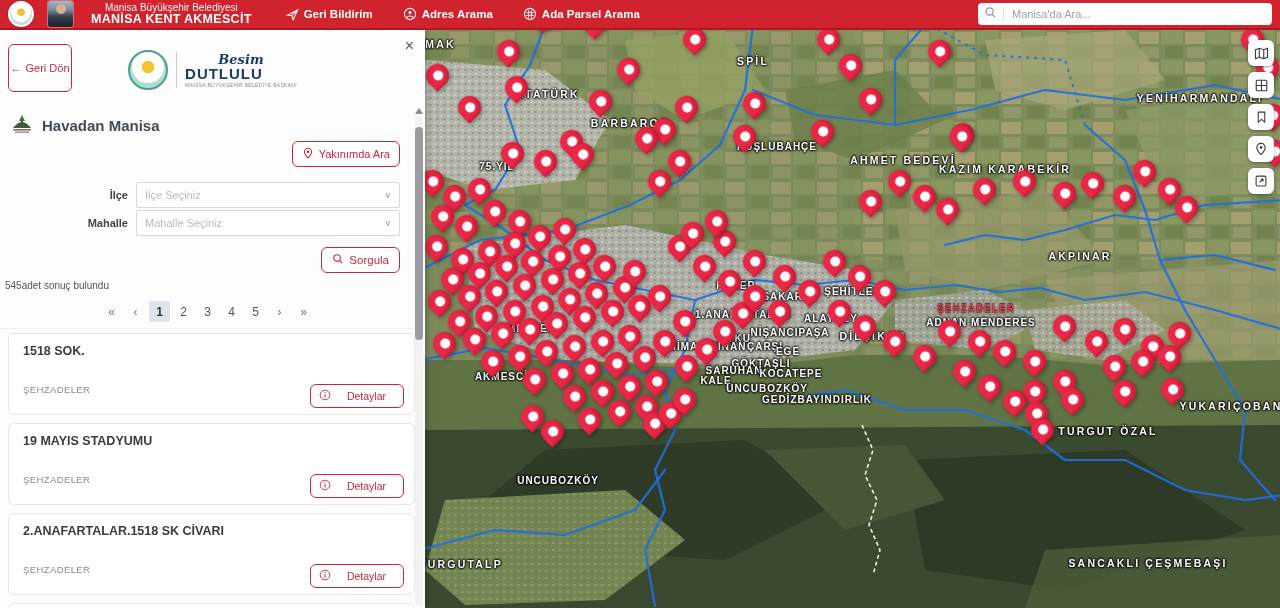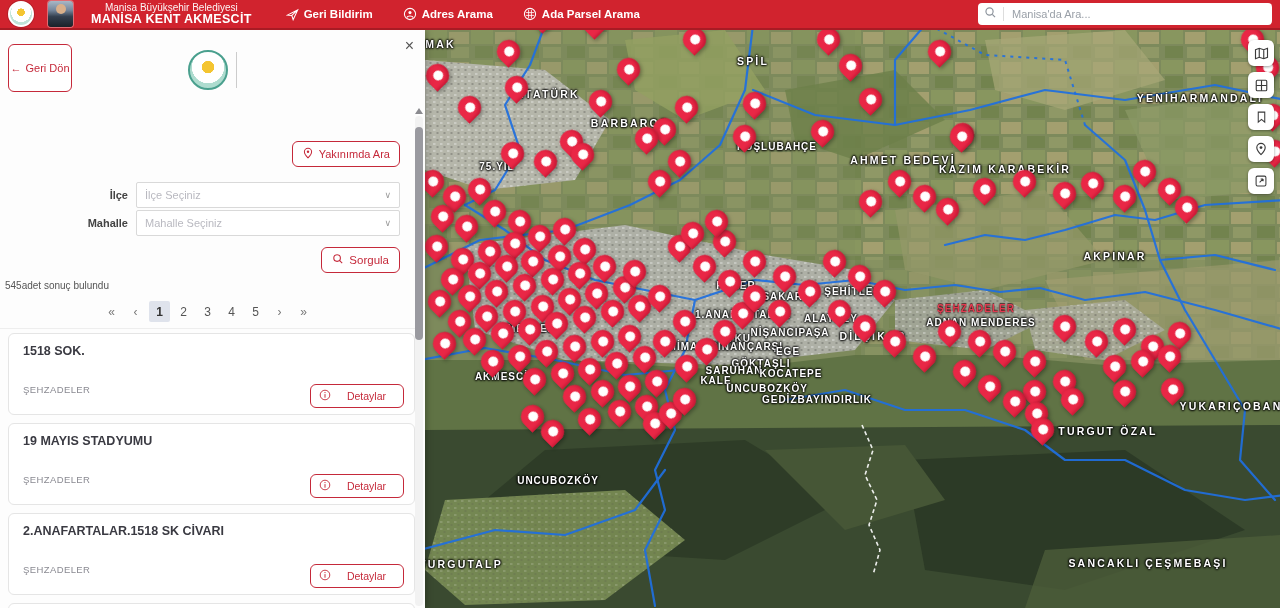--- a/index.html
+++ b/index.html
@@ -156,22 +156,39 @@
     <div class="closex">×</div>
 
     <div class="backbtn">
       <span>←</span>
       <span>Geri Dön</span>
     </div>
 
     <div class="mayor">
       <div class="logo"></div>
       <div class="div"></div>
-    </div>
-
+      <div class="txt">
+        <div class="script">Besim</div>
+        <div class="name">DUTLULU</div>
+        <div class="cap">MANİSA BÜYÜKŞEHİR BELEDİYE BAŞKANI</div>
+      </div>
+    </div>
+
+    <div class="sectitle">
+      <span>
+        <svg width="24" height="22" viewBox="0 0 24 22">
+            <path d="M3,16 Q12,4 21,16 Z" fill="#3e5d3a"></path>
+            <path d="M9,9 L12,3 L15,9 Z" fill="#2e7d32"></path>
+            <rect x="11" y="9" width="2" height="4" fill="#5d4037"></rect>
+            <rect x="3" y="17" width="18" height="1.6" fill="#8d6e63"></rect>
+            <rect x="5" y="19.5" width="14" height="1.4" fill="#a1887f"></rect>
+          </svg>
+      </span>
+      <span class="t">Havadan Manisa</span>
+    </div>
 
     <div class="nearbtn">
       <span>
         <svg width="12" height="12" viewBox="0 0 20 20">
             <path d="M10,2 C6.7,2 4,4.7 4,8 C4,12.5 10,18 10,18 C10,18 16,12.5 16,8 C16,4.7 13.3,2 10,2 Z" fill="none" stroke="#c5293a" stroke-width="1.7"></path>
             <circle cx="10" cy="8" r="2" fill="#c5293a"></circle>
           </svg>
       </span>
       <span>Yakınımda Ara</span>
     </div>
@@ -343,21 +360,21 @@
     <div id="labels">
         <div class="mlabel b" style="left: 8px; top: 14px;">IRMAK</div>
         <div class="mlabel b" style="left: 123px; top: 64px;">ATATÜRK</div>
         <div class="mlabel b" style="left: 205px; top: 93px;">BARBAROS</div>
         <div class="mlabel b" style="left: 328px; top: 31px;">SPİL</div>
         <div class="mlabel b" style="left: 775px; top: 68px;">YENİHARMANDALI</div>
         <div class="mlabel b" style="left: 478px; top: 130px;">AHMET BEDEVİ</div>
         <div class="mlabel b" style="left: 580px; top: 139px;">KAZIM KARABEKİR</div>
         <div class="mlabel w" style="left: 72px; top: 136px;">75.YIL</div>
         <div class="mlabel w" style="left: 352px; top: 116px;">KUŞLUBAHÇE</div>
-        <div class="mlabel b" style="left: 690px; top: 226px;">AKPINAR</div>
+        <div class="mlabel b" style="left: 655px; top: 226px;">AKPINAR</div>
         <div class="mlabel w" style="left: 428px; top: 261px;">ŞEHİTLER</div>
         <div class="mlabel w" style="left: 365px; top: 266px;">SAKARYA</div>
         <div class="mlabel w" style="left: 311px; top: 255px;">PEKER</div>
         <div class="mlabel w" style="left: 106px; top: 298px;">MERKEZ</div>
         <div class="mlabel w" style="left: 318px; top: 284px;">1.ANAFARTALAR</div>
         <div class="mlabel w" style="left: 406px; top: 288px;">ALAYBEY</div>
         <div class="mlabel w" style="left: 365px; top: 302px;">NİŞANCIPAŞA</div>
         <div class="mlabel b" style="left: 448px; top: 306px;">DİLŞİKAR</div>
         <div class="mlabel w" style="left: 310px; top: 308px;">UTKU</div>
         <div class="mlabel w" style="left: 282px; top: 316px;">MİMAR SİNAN</div>

